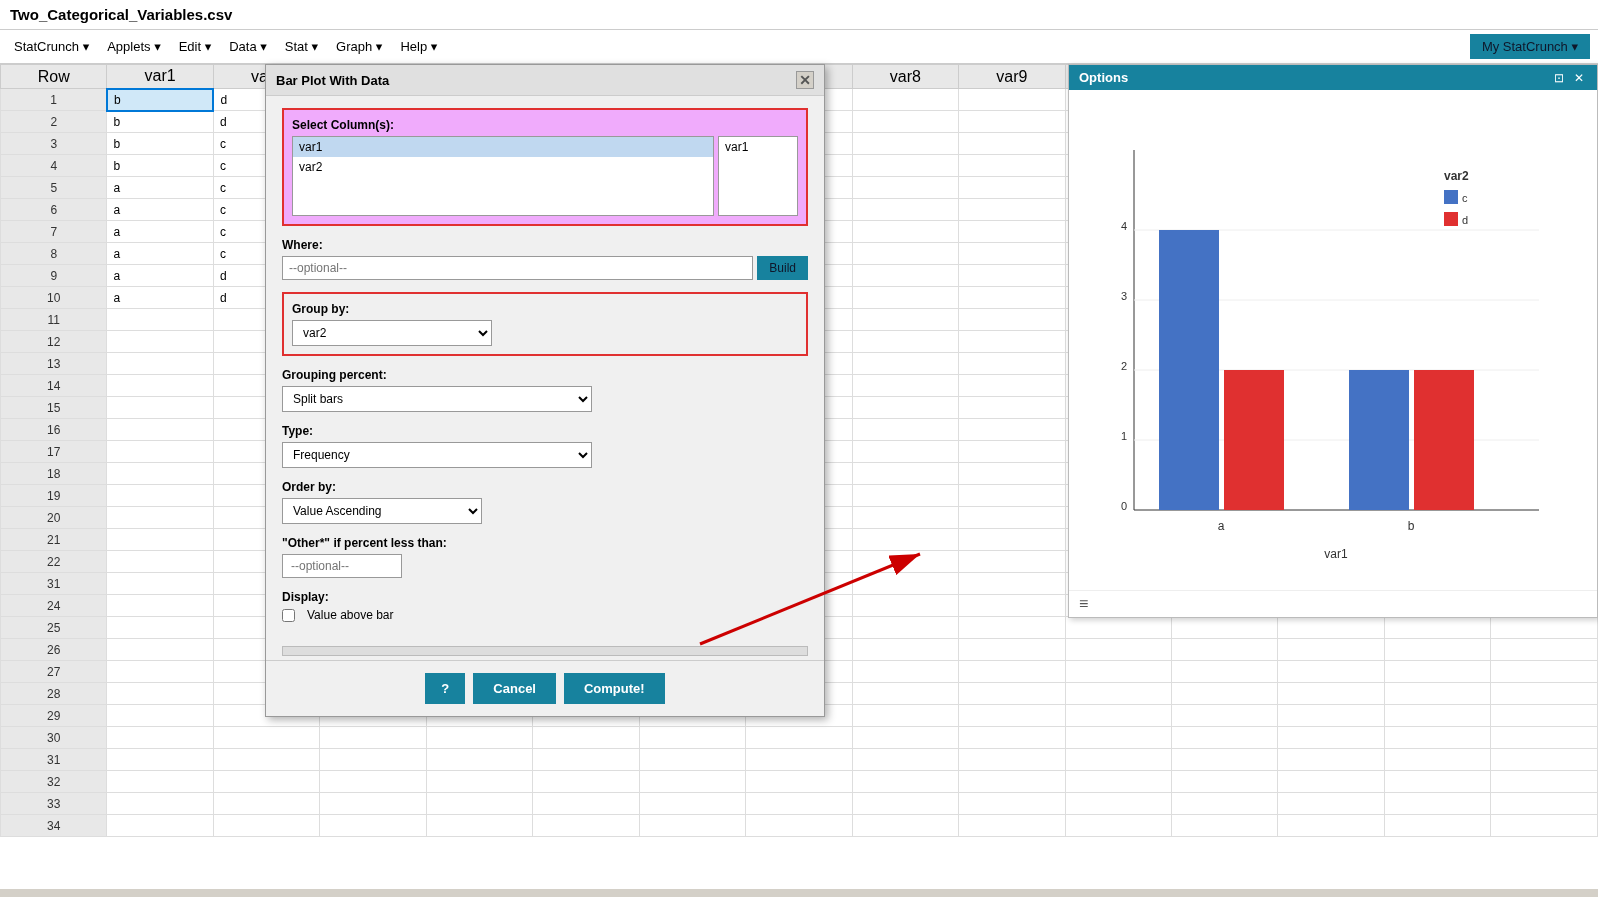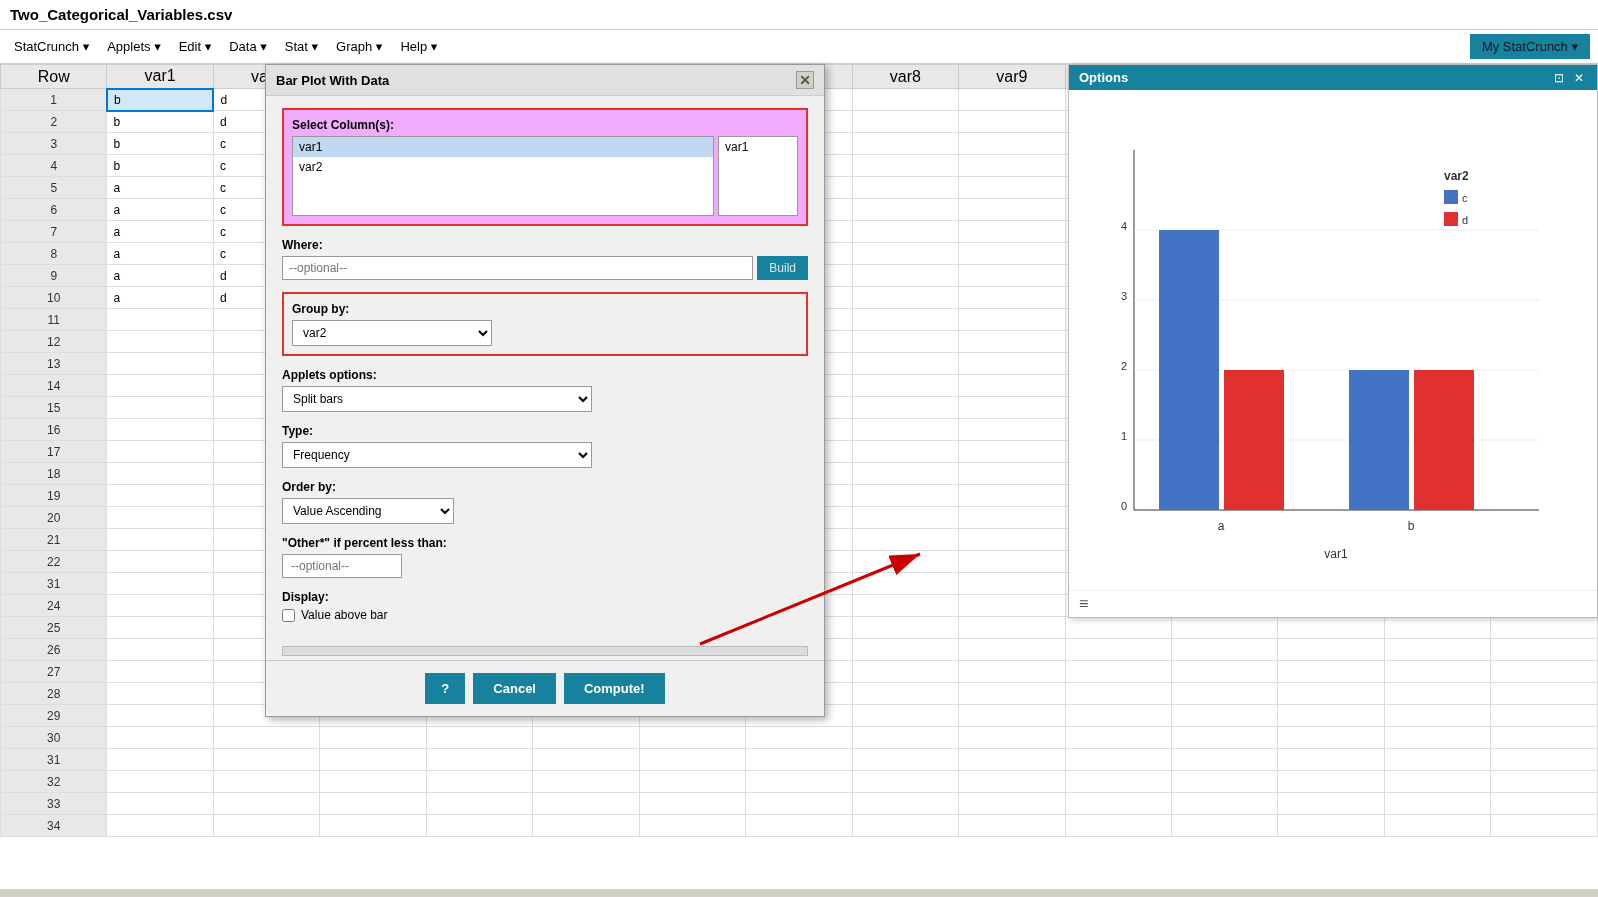--- a/index.html
+++ b/index.html
@@ -178,21 +178,21 @@
     .where-input {
       flex: 1;
       border: 1px solid #999;
       padding: 4px 6px;
       font-size: 12px;
       background: white;
       color: #888;
     }
     .build-btn {
       background: #17829e;
-      color: #e5e5e5;
+      color: #0f172a;
       border: none;
       padding: 4px 12px;
       cursor: pointer;
       font-size: 12px;
     }
 
     .group-by-section {
       border: 2px solid #e03030;
       padding: 8px;
       margin-bottom: 12px;
@@ -208,35 +208,35 @@
 
     .form-section { margin-bottom: 12px; }
     .form-select {
       border: 1px solid #999;
       background: white;
       padding: 4px 6px;
       font-size: 12px;
       cursor: pointer;
     }
     .form-select-wide { width: 310px; }
-    .form-select-med { width: 172px; }
+    .form-select-med { width: 200px; }
 
     .optional-input {
       border: 1px solid #999;
       background: white;
       padding: 4px 8px;
       font-size: 12px;
       color: #888;
       width: 120px;
     }
 
     .checkbox-row {
       display: flex;
       align-items: center;
-      gap: 6px;
+      gap: 12px;
       font-size: 12px;
     }
 
     
     .dialog-footer {
       padding: 12px 16px;
       display: flex;
       justify-content: center;
       gap: 8px;
       border-top: 1px solid #ccc;
@@ -964,21 +964,21 @@
       </div>
 
       <div class="group-by-section">
         <div class="section-label">Group by:</div>
         <select class="group-by-select">
           <option>var2</option>
         </select>
       </div>
 
       <div class="form-section">
-        <div class="section-label">Applets options:</div>
+        <div class="section-label">Grouping percent:</div>
         <select class="form-select form-select-wide">
           <option>Split bars</option>
         </select>
       </div>
 
       <div class="form-section">
         <div class="section-label">Type:</div>
         <select class="form-select form-select-wide">
           <option>Frequency</option>
         </select>

